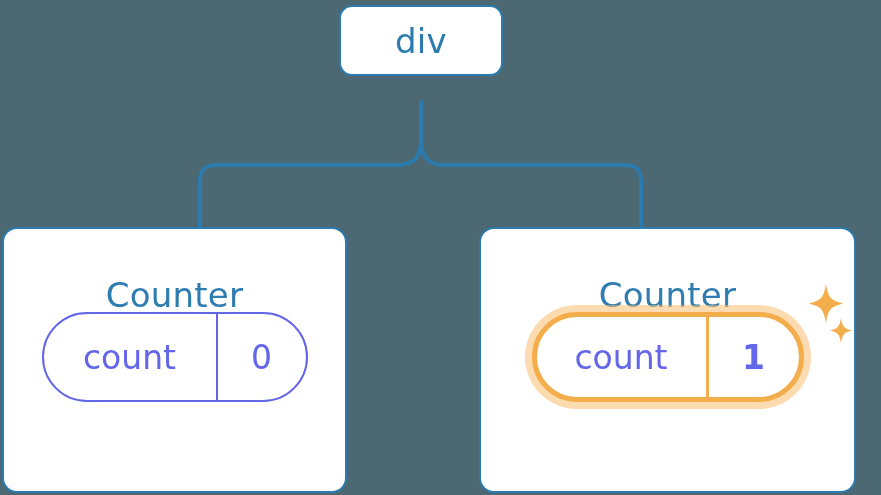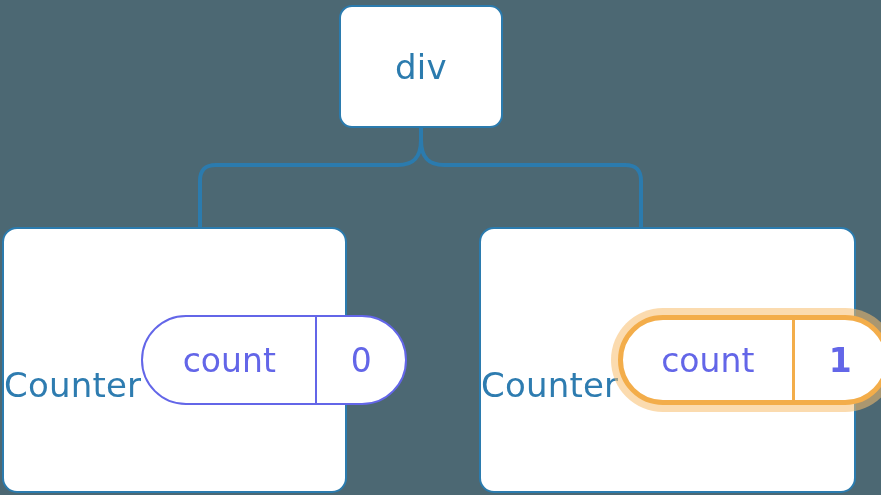--- a/index.html
+++ b/index.html
@@ -18,36 +18,36 @@
   
   .node{
     position:absolute;
     background:#ffffff;
     border:2px solid #2b7bae;
     box-sizing:border-box;
     z-index:2;
   }
 
   .node-root{
-    left:339px;top:5px;width:164px;height:123px;
+    left:339px;top:5px;width:164px;height:71px;
     border-radius:13px;
     display:flex;align-items:center;justify-content:center;
   }
   .root-label{
     color:#2b7bae;
     font-size:34px;
     font-weight:400;
     letter-spacing:.3px;
     line-height:1;
   }
 
   .node-card{
     top:227px;height:266px;
     border-radius:15px;
-    display:flex;flex-direction:row;align-items:center;
+    display:flex;flex-direction:column;align-items:center;
   }
   .card-left{left:2px;width:345px;}
   .card-right{left:479px;width:377px;}
 
   .card-title{
     color:#2e7cb0;
     font-size:34px;
     font-weight:400;
     letter-spacing:.2px;
     margin-top:49px;

